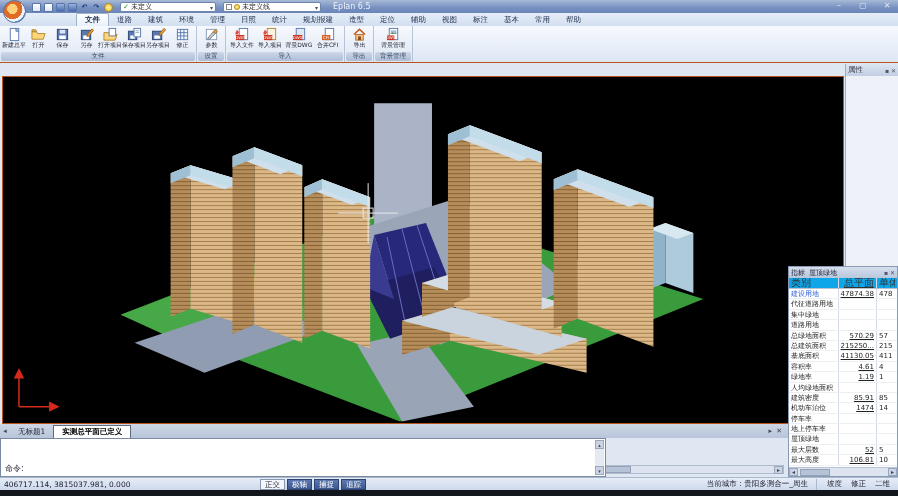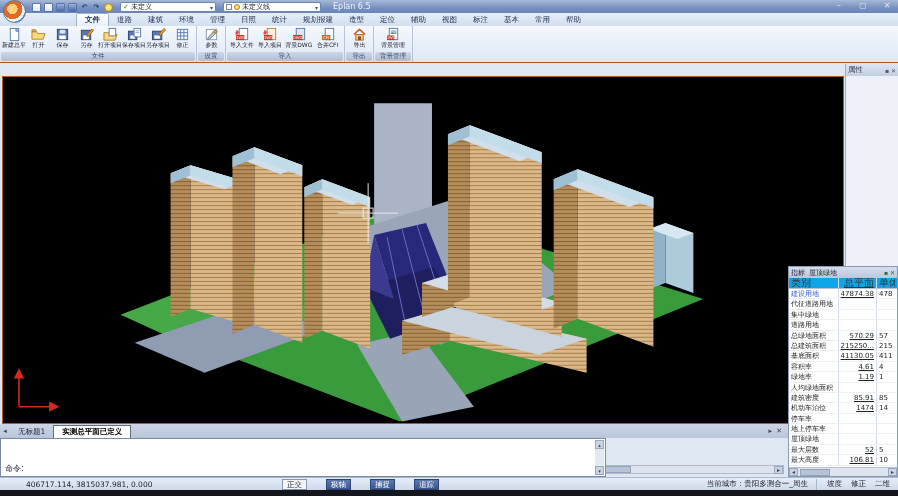--- a/index.html
+++ b/index.html
@@ -94,23 +94,23 @@
   .cmdscroll { position:absolute; right:1px; top:1px; bottom:1px; width:9px; background:#e4e9f2;
     display:flex; flex-direction:column; justify-content:space-between; }
   .cmdscroll span { height:9px; background:#c9d3e4; border:1px solid #9aa8be; font-size:5px;
     text-align:center; line-height:8px; color:#445; }
   .midstrip { position:absolute; left:583px; top:438px; width:205px; height:39px; background:#dfe7f2; z-index:1; }
   .midstrip .hscroll { position:absolute; left:6px; right:4px; bottom:3px; border:1px solid #b0bccc; }
 
   
   .statusbar { position:absolute; left:0; top:477px; width:898px; height:13px;
     background:linear-gradient(#e6edf8,#cdd9ea); border-top:1px solid #aab8cc;
-    display:flex; align-items:center; font-size:7.5px; color:#223; z-index:4;padding-left:22px; }
+    display:flex; align-items:center; font-size:7.5px; color:#223; z-index:4; }
   .coords { width:170px; padding-left:4px; white-space:nowrap; }
-  .toggles { display:flex; gap:19px; margin-left:90px; }
+  .toggles { display:flex; gap:2px; margin-left:90px; }
   .tg { padding:0 4px; height:11px; line-height:10px; border:1px solid #8898b4; background:#f4f7fb; color:#223; }
   .tg.on { background:linear-gradient(#5b77ae,#3c588e); color:#fff; border-color:#2c4474; }
   .citytext { margin-left:auto; white-space:nowrap; color:#223; }
   .sbbtns { display:flex; gap:1px; margin:0 4px 0 8px; border-left:1px solid #aab8cc; padding-left:6px; }
   .sbbtn { padding:0 4px; height:11px; line-height:10px; color:#223; }
 
   .taskbar { position:absolute; left:0; top:490px; width:898px; height:6px; background:#14161e; z-index:5; }
 </style>
 </head>
 <body>

